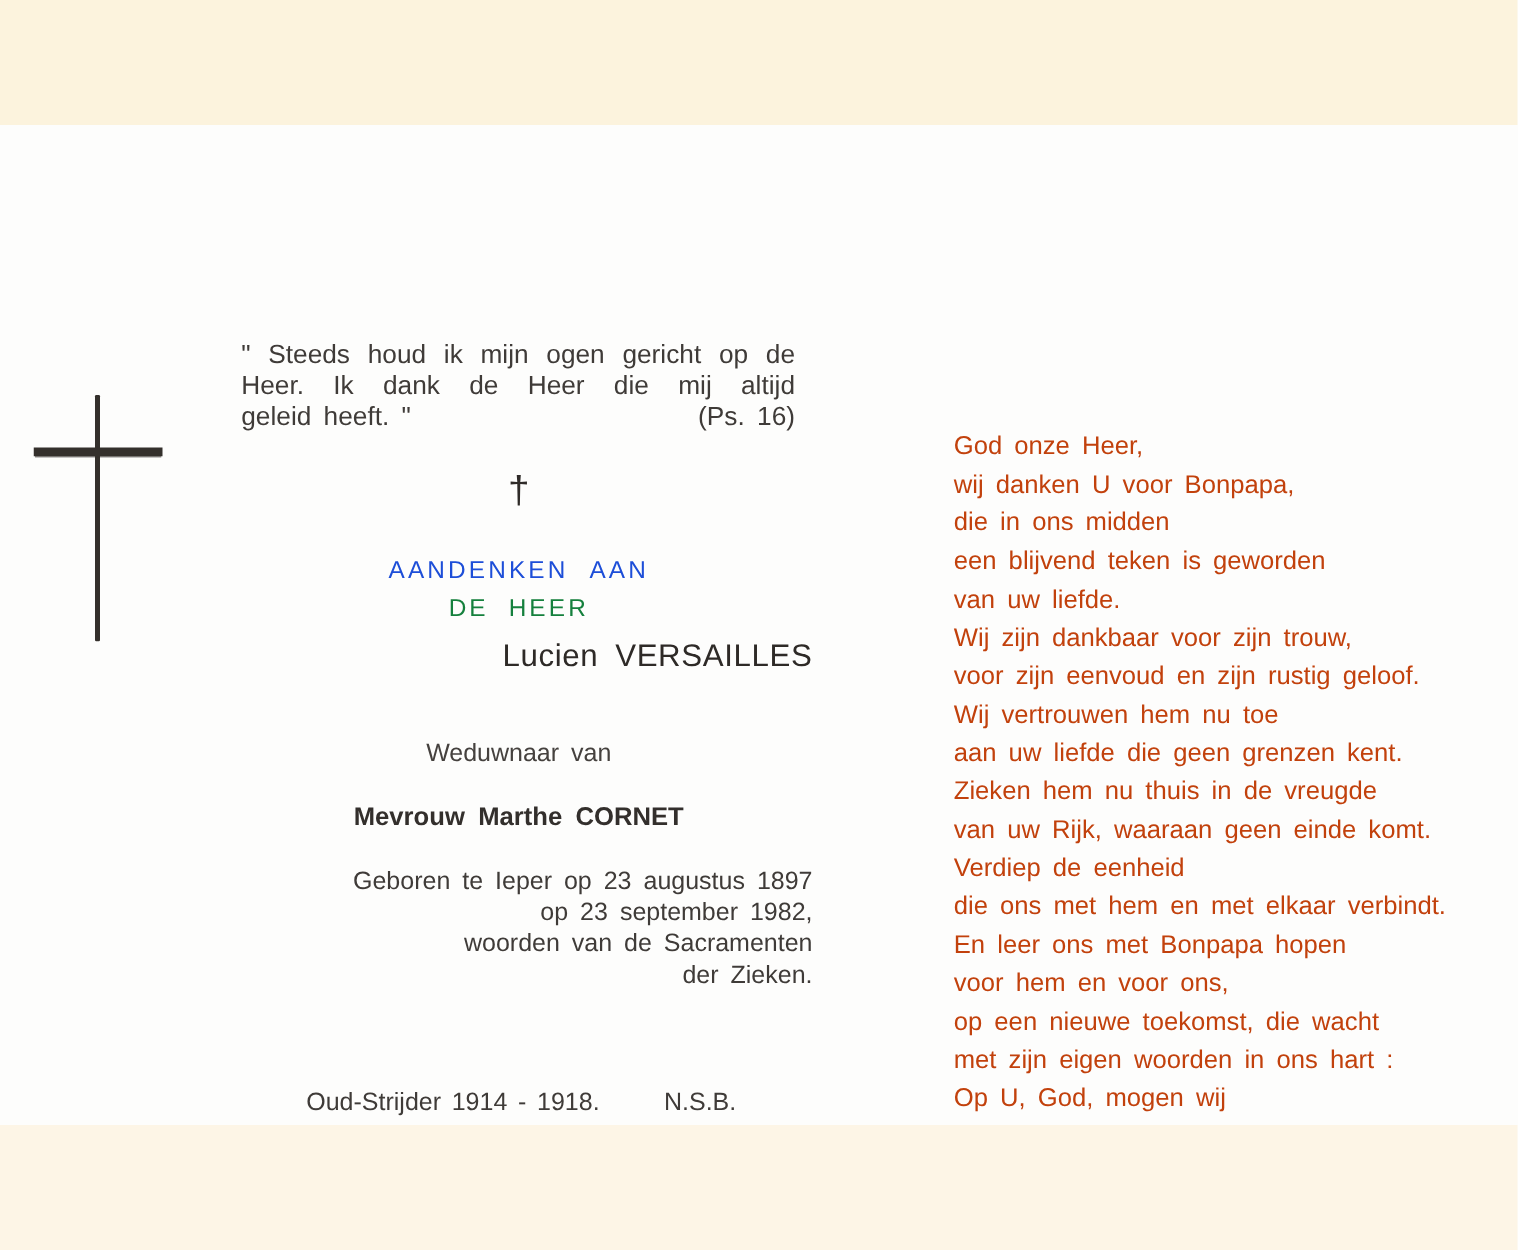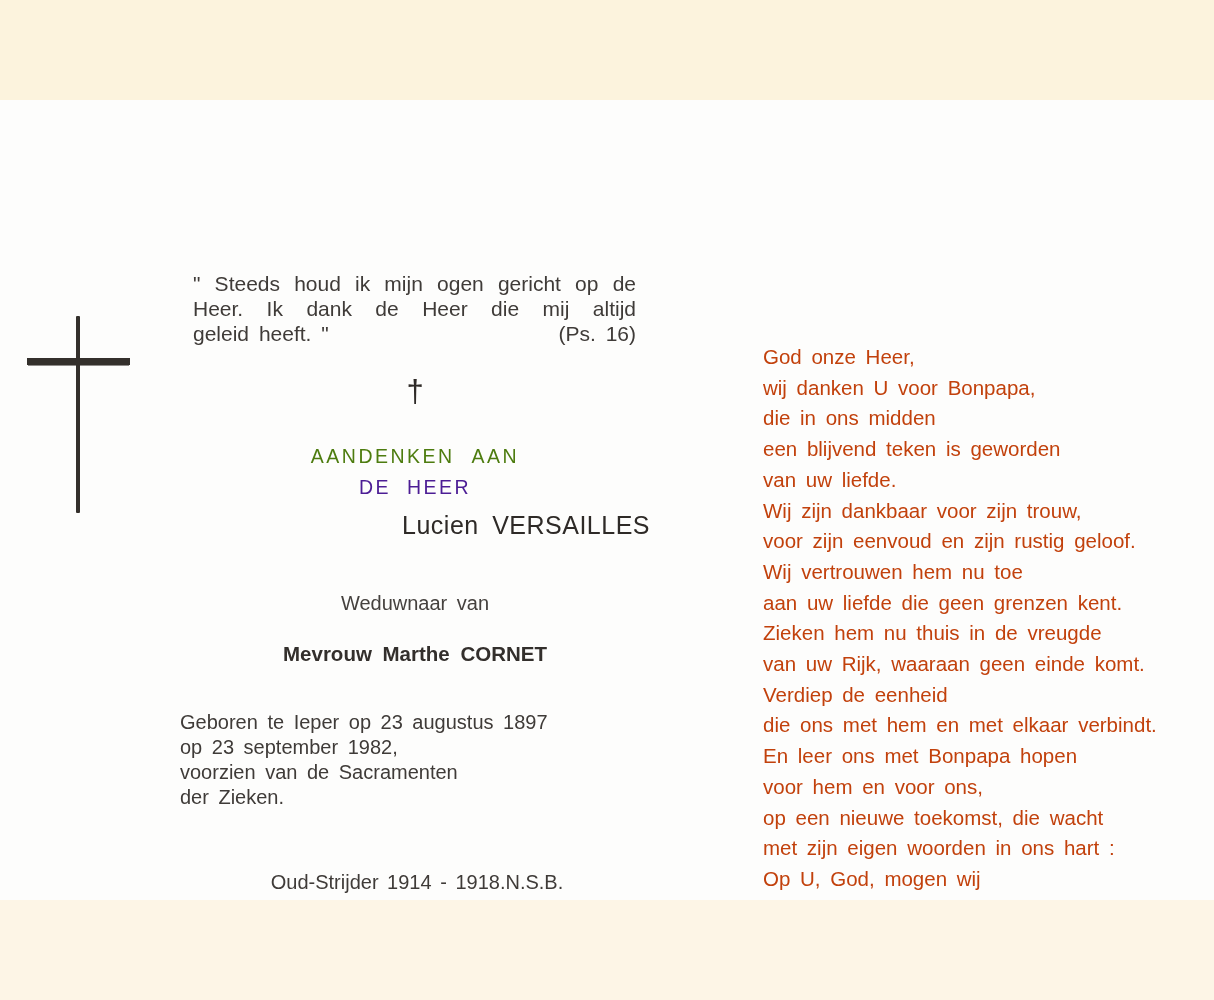--- a/index.html
+++ b/index.html
@@ -75,31 +75,31 @@
   }
 
   .heading-line1 {
     position: absolute;
     left: 180px; top: 345px;
     width: 470px;
     text-align: center;
     font-size: 19.5px;
     letter-spacing: 2.5px;
     word-spacing: 10px;
-    color: #4d7c0f;
+    color: #1d4ed8;
   }
   .heading-line2 {
     position: absolute;
     left: 180px; top: 376px;
     width: 470px;
     text-align: center;
     font-size: 19.5px;
     letter-spacing: 2.5px;
     word-spacing: 8px;
-    color: #4c1d95;
+    color: #15803d;
   }
   .deceased-name {
     position: absolute;
     left: 180px; top: 411px;
     width: 470px;
     text-align: right;
     font-size: 25px;
     font-weight: normal;
     letter-spacing: 0.5px;
     word-spacing: 6px;
@@ -121,34 +121,34 @@
     width: 470px;
     text-align: center;
     font-size: 20.5px;
     font-weight: bold;
     word-spacing: 5px;
     color: #332f2c;
     margin-top: 32px;
   }
   .life-block {
     position: absolute;
-    left: 180px; top: 610px;
-    width: 470px;
-    text-align: left;
+    left: 180px; top: 593px;
+    width: 470px;
+    text-align: right;
     font-size: 20px;
     line-height: 25px;
     word-spacing: 4px;
     color: #3f3b38;
   }
   .veteran-line {
     position: absolute;
     left: 245px; top: 771px;
     width: 344px;
     display: flex;
-    justify-content: center;
+    justify-content: space-between;
     font-size: 20px;
     word-spacing: 3px;
     color: #3f3b38;
   }
   .veteran-line2 {
     position: absolute;
     left: 180px; top: 797px;
     width: 470px;
     text-align: center;
     font-size: 20px;
@@ -202,21 +202,21 @@
   <div class="heading-line2">DE HEER</div>
 
   <div class="deceased-name">Lucien VERSAILLES</div>
 
   <div class="widower-label">Weduwnaar van</div>
   <div class="spouse-name">Mevrouw Marthe CORNET</div>
 
   <div class="life-block">
       <div>Geboren te Ieper op 23 augustus 1897</div>
       <div>op 23 september 1982,</div>
-      <div>voorzien van de Sacramenten</div>
+      <div>woorden van de Sacramenten</div>
       <div>der Zieken.</div>
     </div>
 
   <div class="veteran-line">
     <span>Oud-Strijder 1914 - 1918.</span>
     <span>N.S.B.</span>
   </div>
   <div class="veteran-line2">Vuurkruiser.</div>
 
   <div class="dash dash-left"></div>

